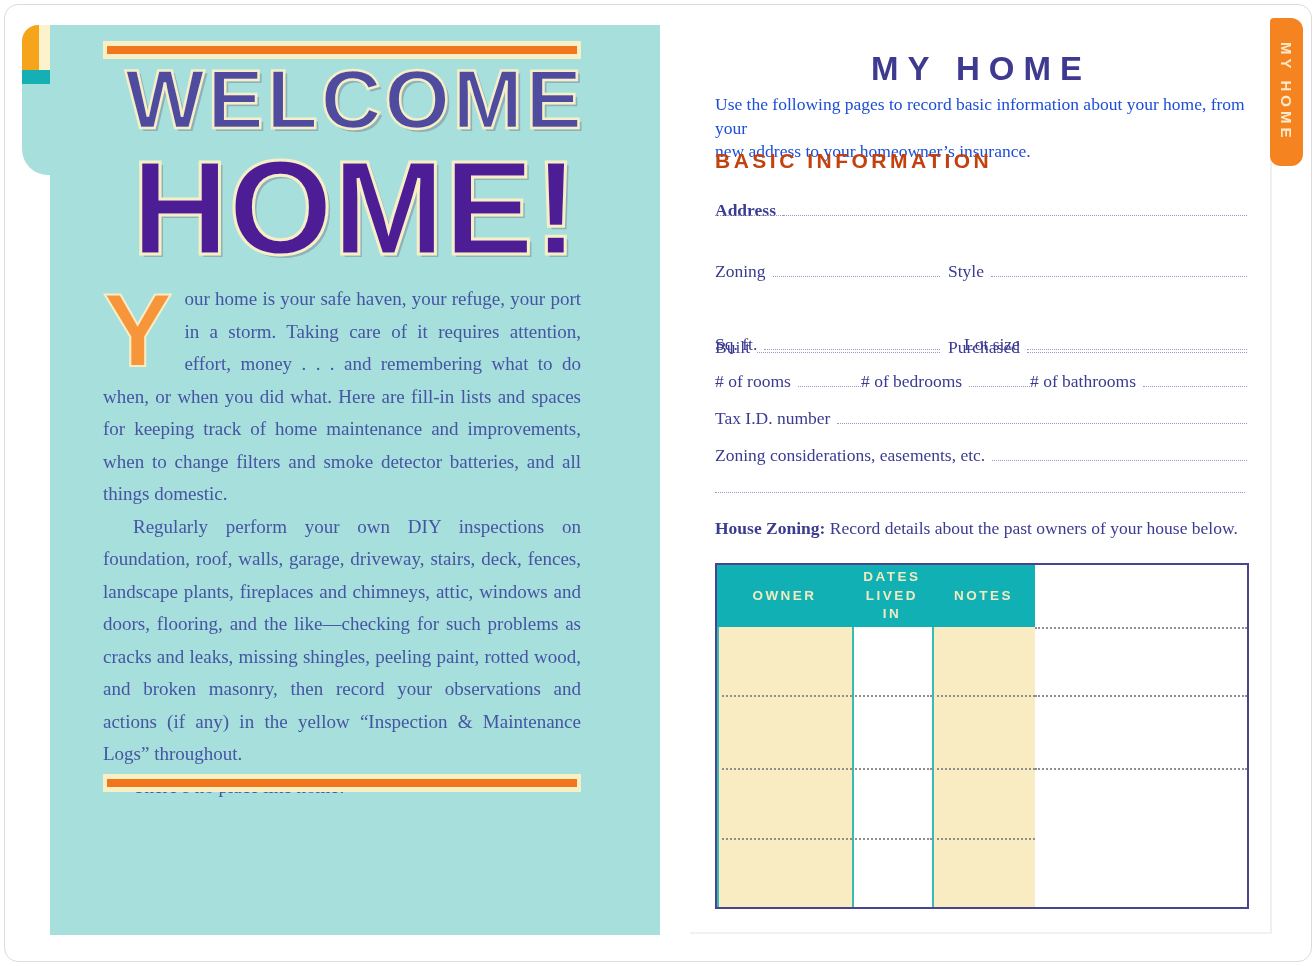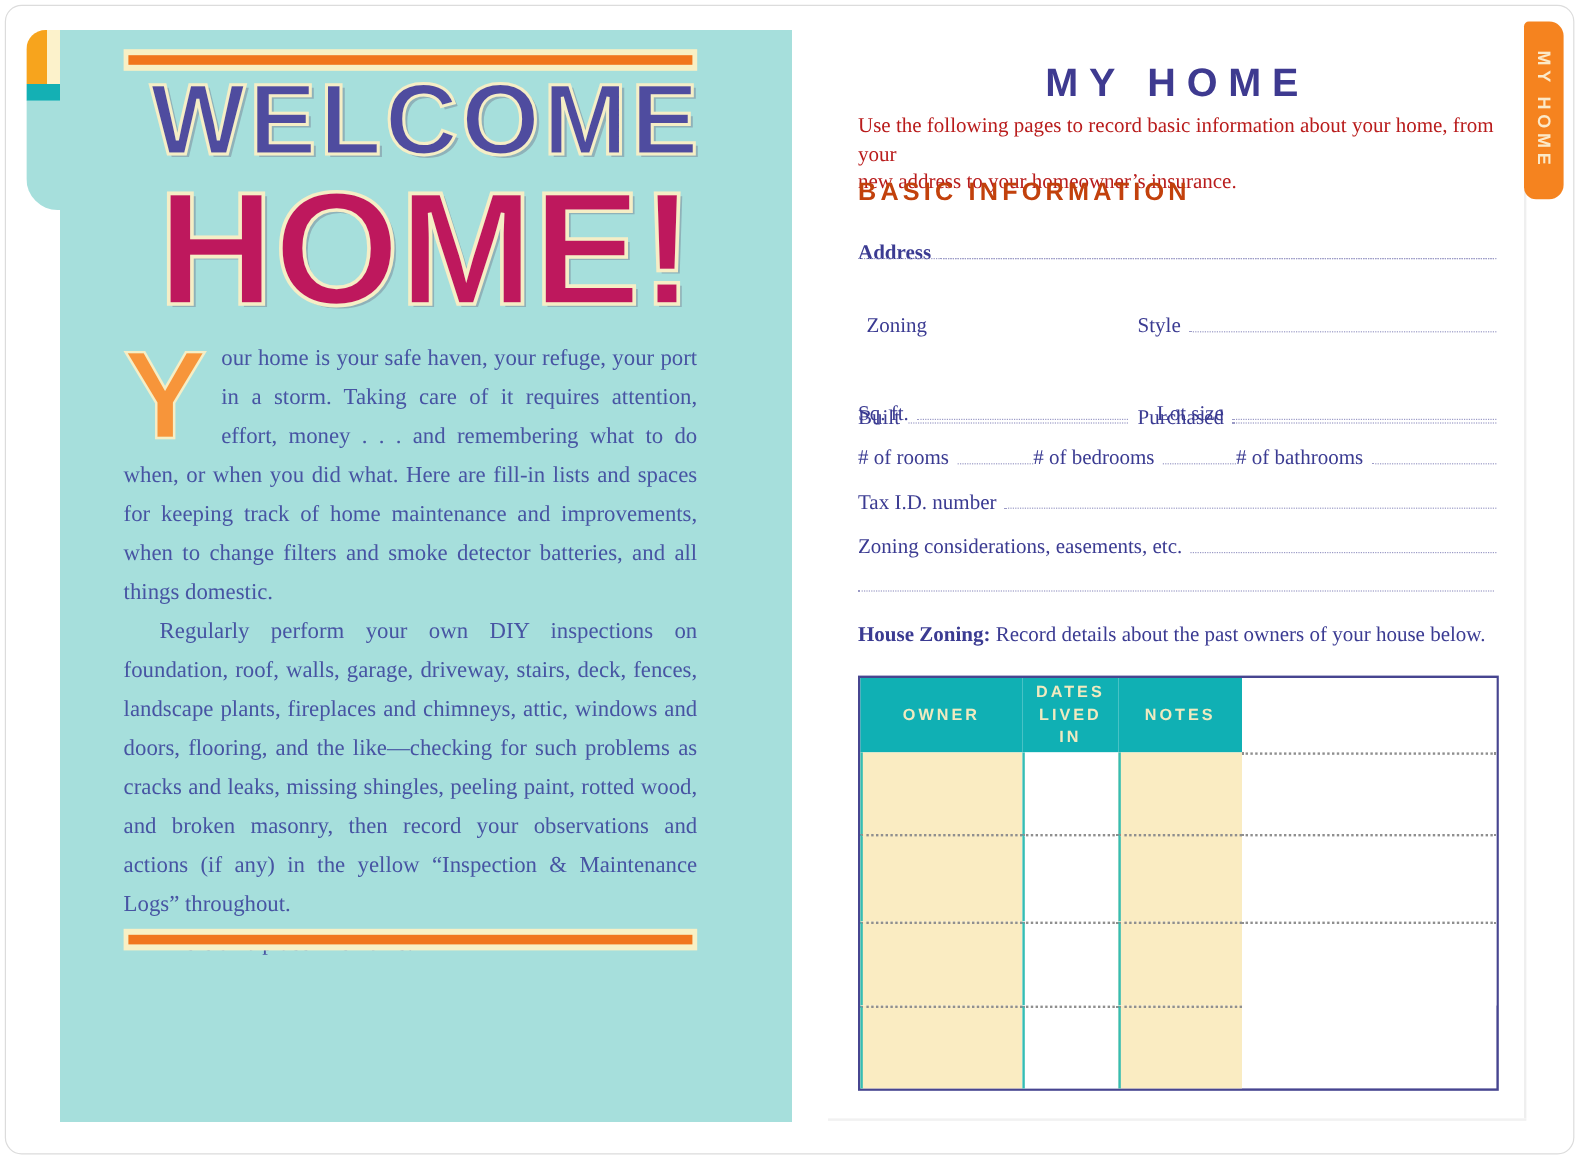--- a/index.html
+++ b/index.html
@@ -49,21 +49,21 @@
 
   .welcome-title {
     position:absolute; top:32px; left:0; right:0; text-align:center;
     font-weight:bold; font-size:84px; line-height:1; letter-spacing:3px;
     color:#4f4c9f; -webkit-text-stroke:2.5px #f5eec6;
     text-shadow:3px 3px 0 rgba(104,104,128,0.38);
   }
   .home-title {
     position:absolute; top:116px; left:0; right:0; text-align:center;
     font-weight:bold; font-size:134px; line-height:1; letter-spacing:0px;
-    color:#be185d; -webkit-text-stroke:3px #f5eec6;
+    color:#4c1d95; -webkit-text-stroke:3px #f5eec6;
     text-shadow:3px 3px 0 rgba(104,104,128,0.38);
   }
   .intro-copy {
     position:absolute; left:53px; top:258px; width:478px;
     font-family:"Liberation Serif","DejaVu Serif",serif;
     font-size:19px; line-height:32.5px; color:#4754a3; text-align:justify;
   }
   .dropcap {
     float:left; font-family:"Liberation Sans","DejaVu Sans",sans-serif;
     font-weight:bold; font-size:104px; line-height:82px;
@@ -73,21 +73,21 @@
   .intro-copy p.indent { text-indent:30px; }
 
   
   .rp-title {
     position:absolute; left:715px; top:50px; width:532px; text-align:center;
     font-weight:bold; font-size:33px; letter-spacing:9px; color:#3e3a90;
   }
   .rp-intro {
     position:absolute; left:715px; top:93px; width:540px;
     font-family:"Liberation Serif","DejaVu Serif",serif;
-    font-size:17.5px; line-height:23.5px; color:#b91c1c;
+    font-size:17.5px; line-height:23.5px; color:#1d4ed8;
   }
   .rp-section {
     position:absolute; left:715px; top:149px;
     font-weight:bold; font-size:21px; letter-spacing:3.5px; color:#c2410c;
   }
   .row {
     position:absolute; left:715px; width:532px; display:flex; align-items:baseline;
     font-family:"Liberation Serif","DejaVu Serif",serif;
     font-size:17.5px; color:#3b3b92; line-height:22px;
   }
@@ -175,21 +175,21 @@
 
   <div class="rp-section">BASIC INFORMATION</div>
 
   <div class="row" style="top:183px;">
     <span class="label bold">Address</span>
     <span class="dots"></span>
   </div>
   <div class="dotline" style="top:215px;"></div>
 
   <div class="row" style="top:260px;">
-    <span class="seg" style="width:225px;flex-direction:column;">
+    <span class="seg" style="width:225px;">
       <span class="label">Zoning</span>
       <span class="dots"></span>
     </span>
     <span class="seg" style="flex:1; margin-left:8px;">
       <span class="label">Style</span>
       <span class="dots"></span>
     </span>
   </div>
 
   <div class="row" style="top:296px;">

